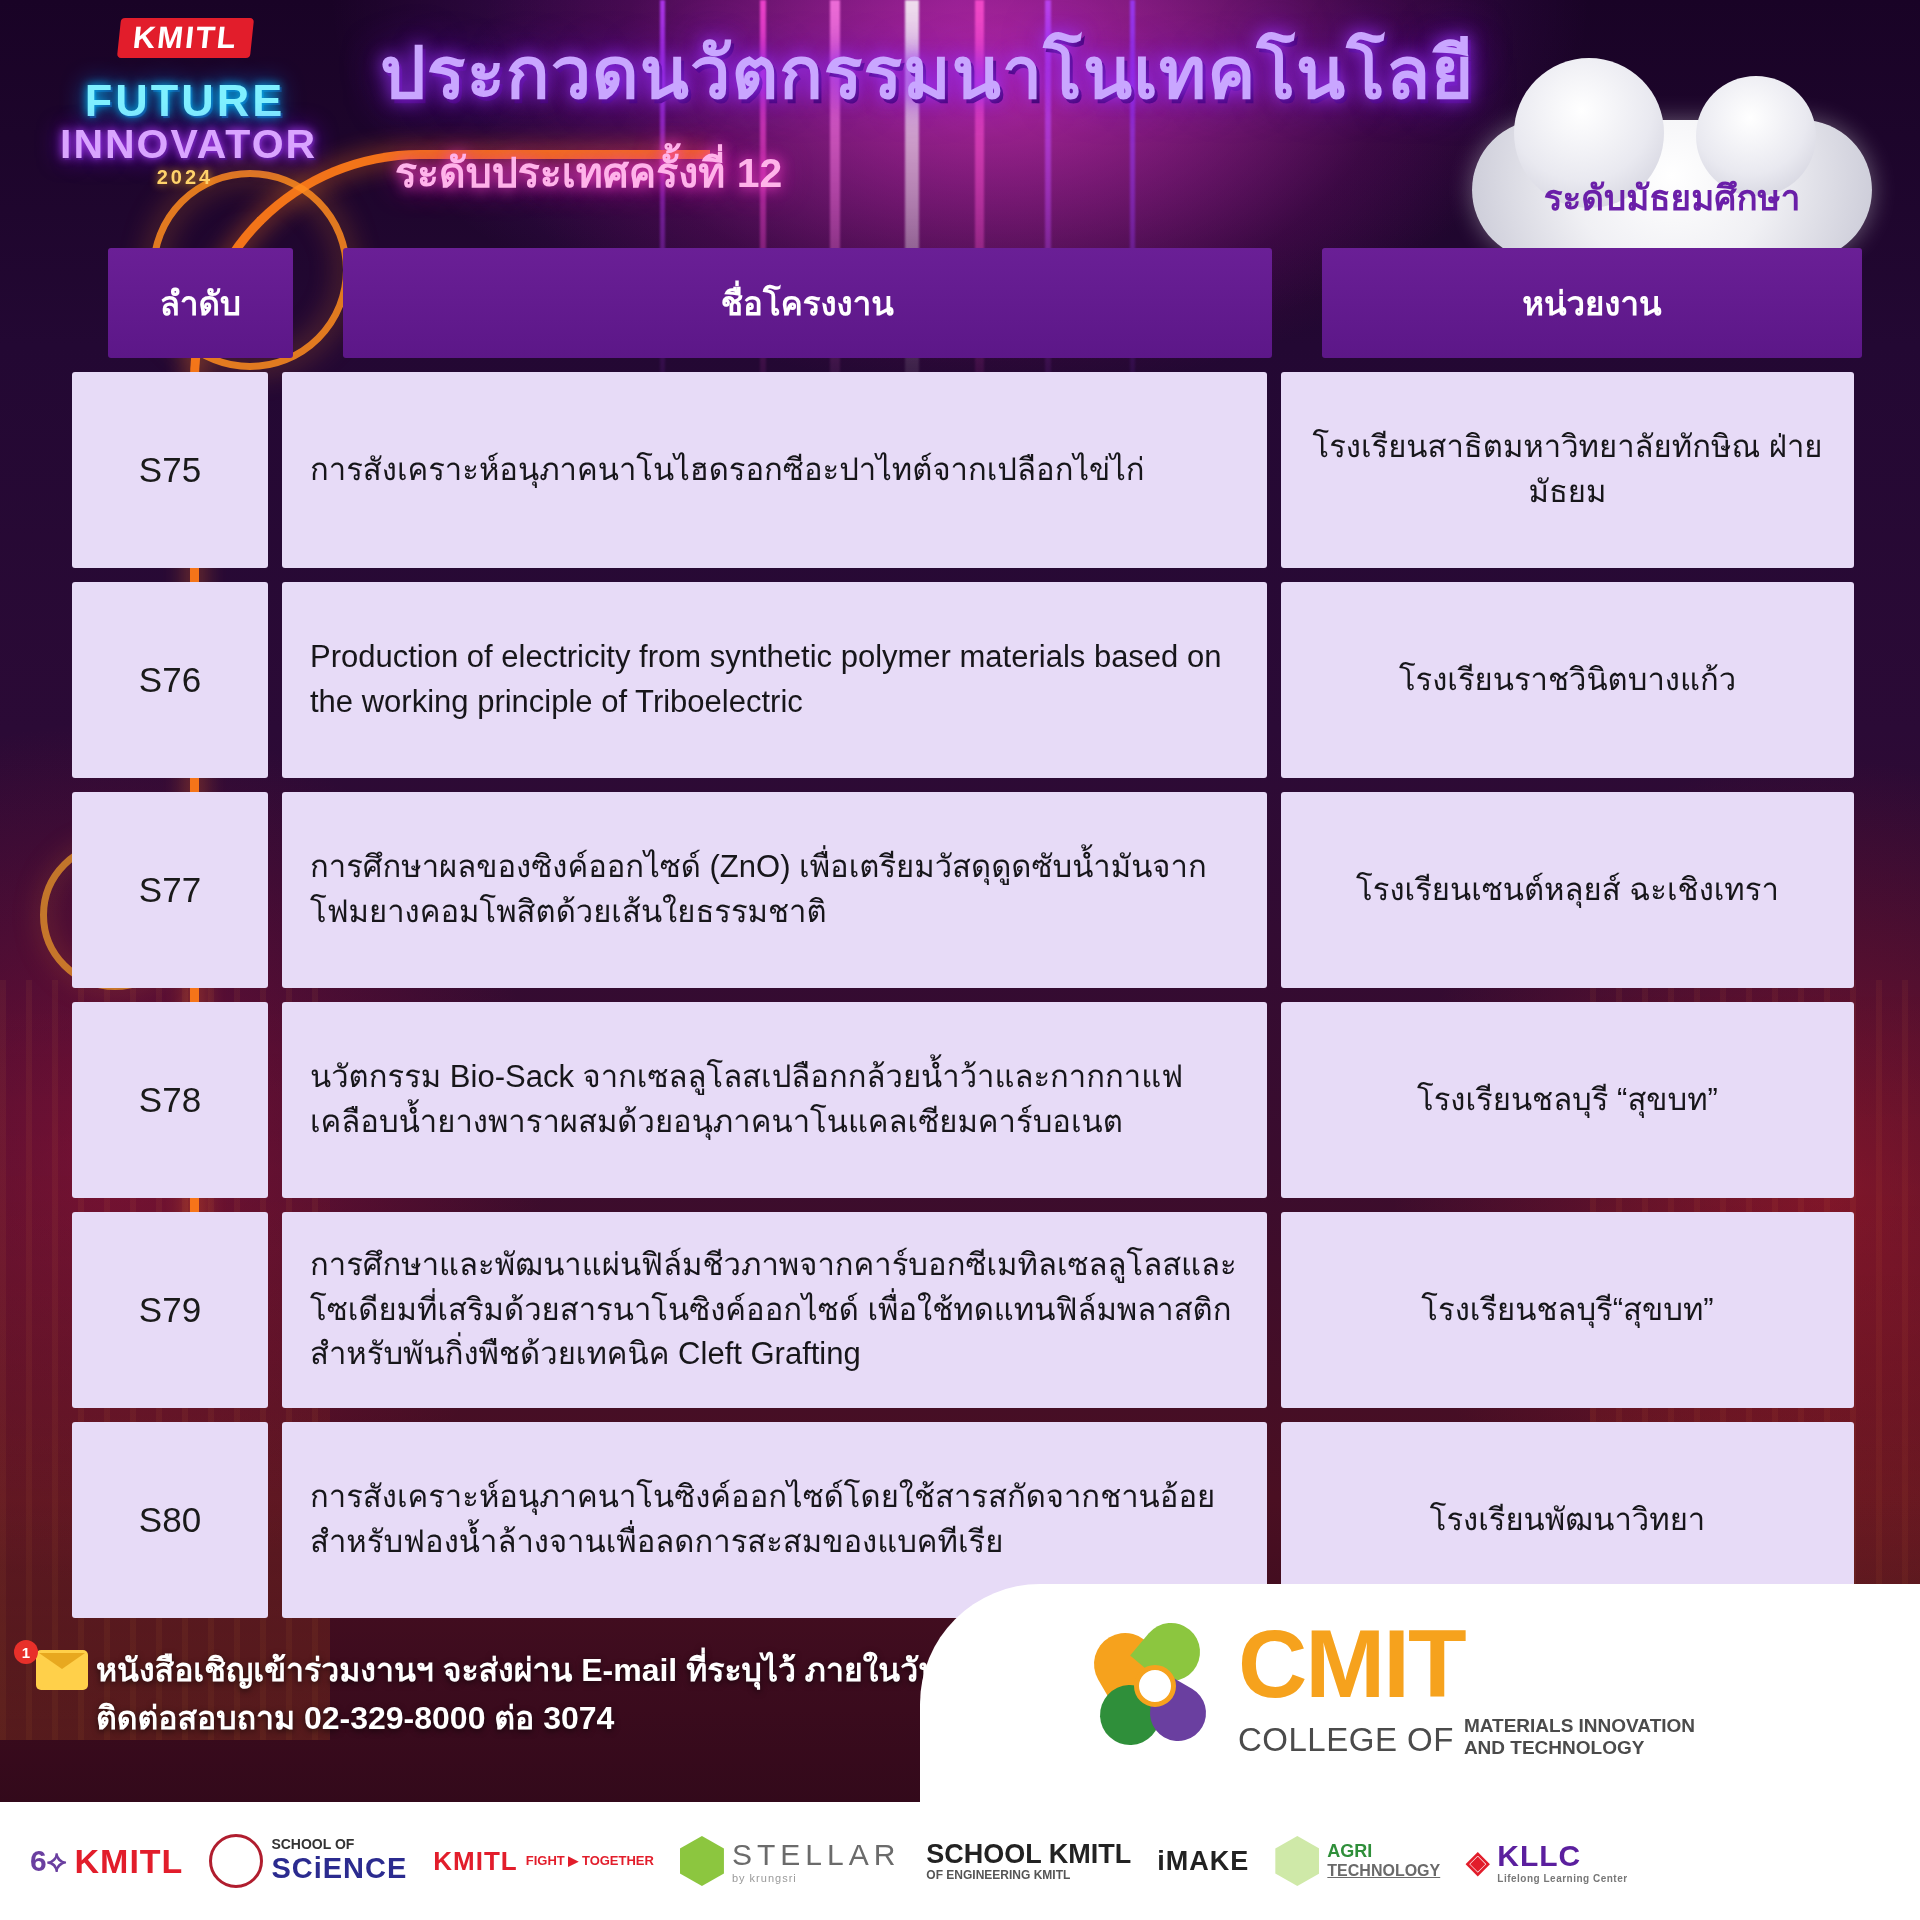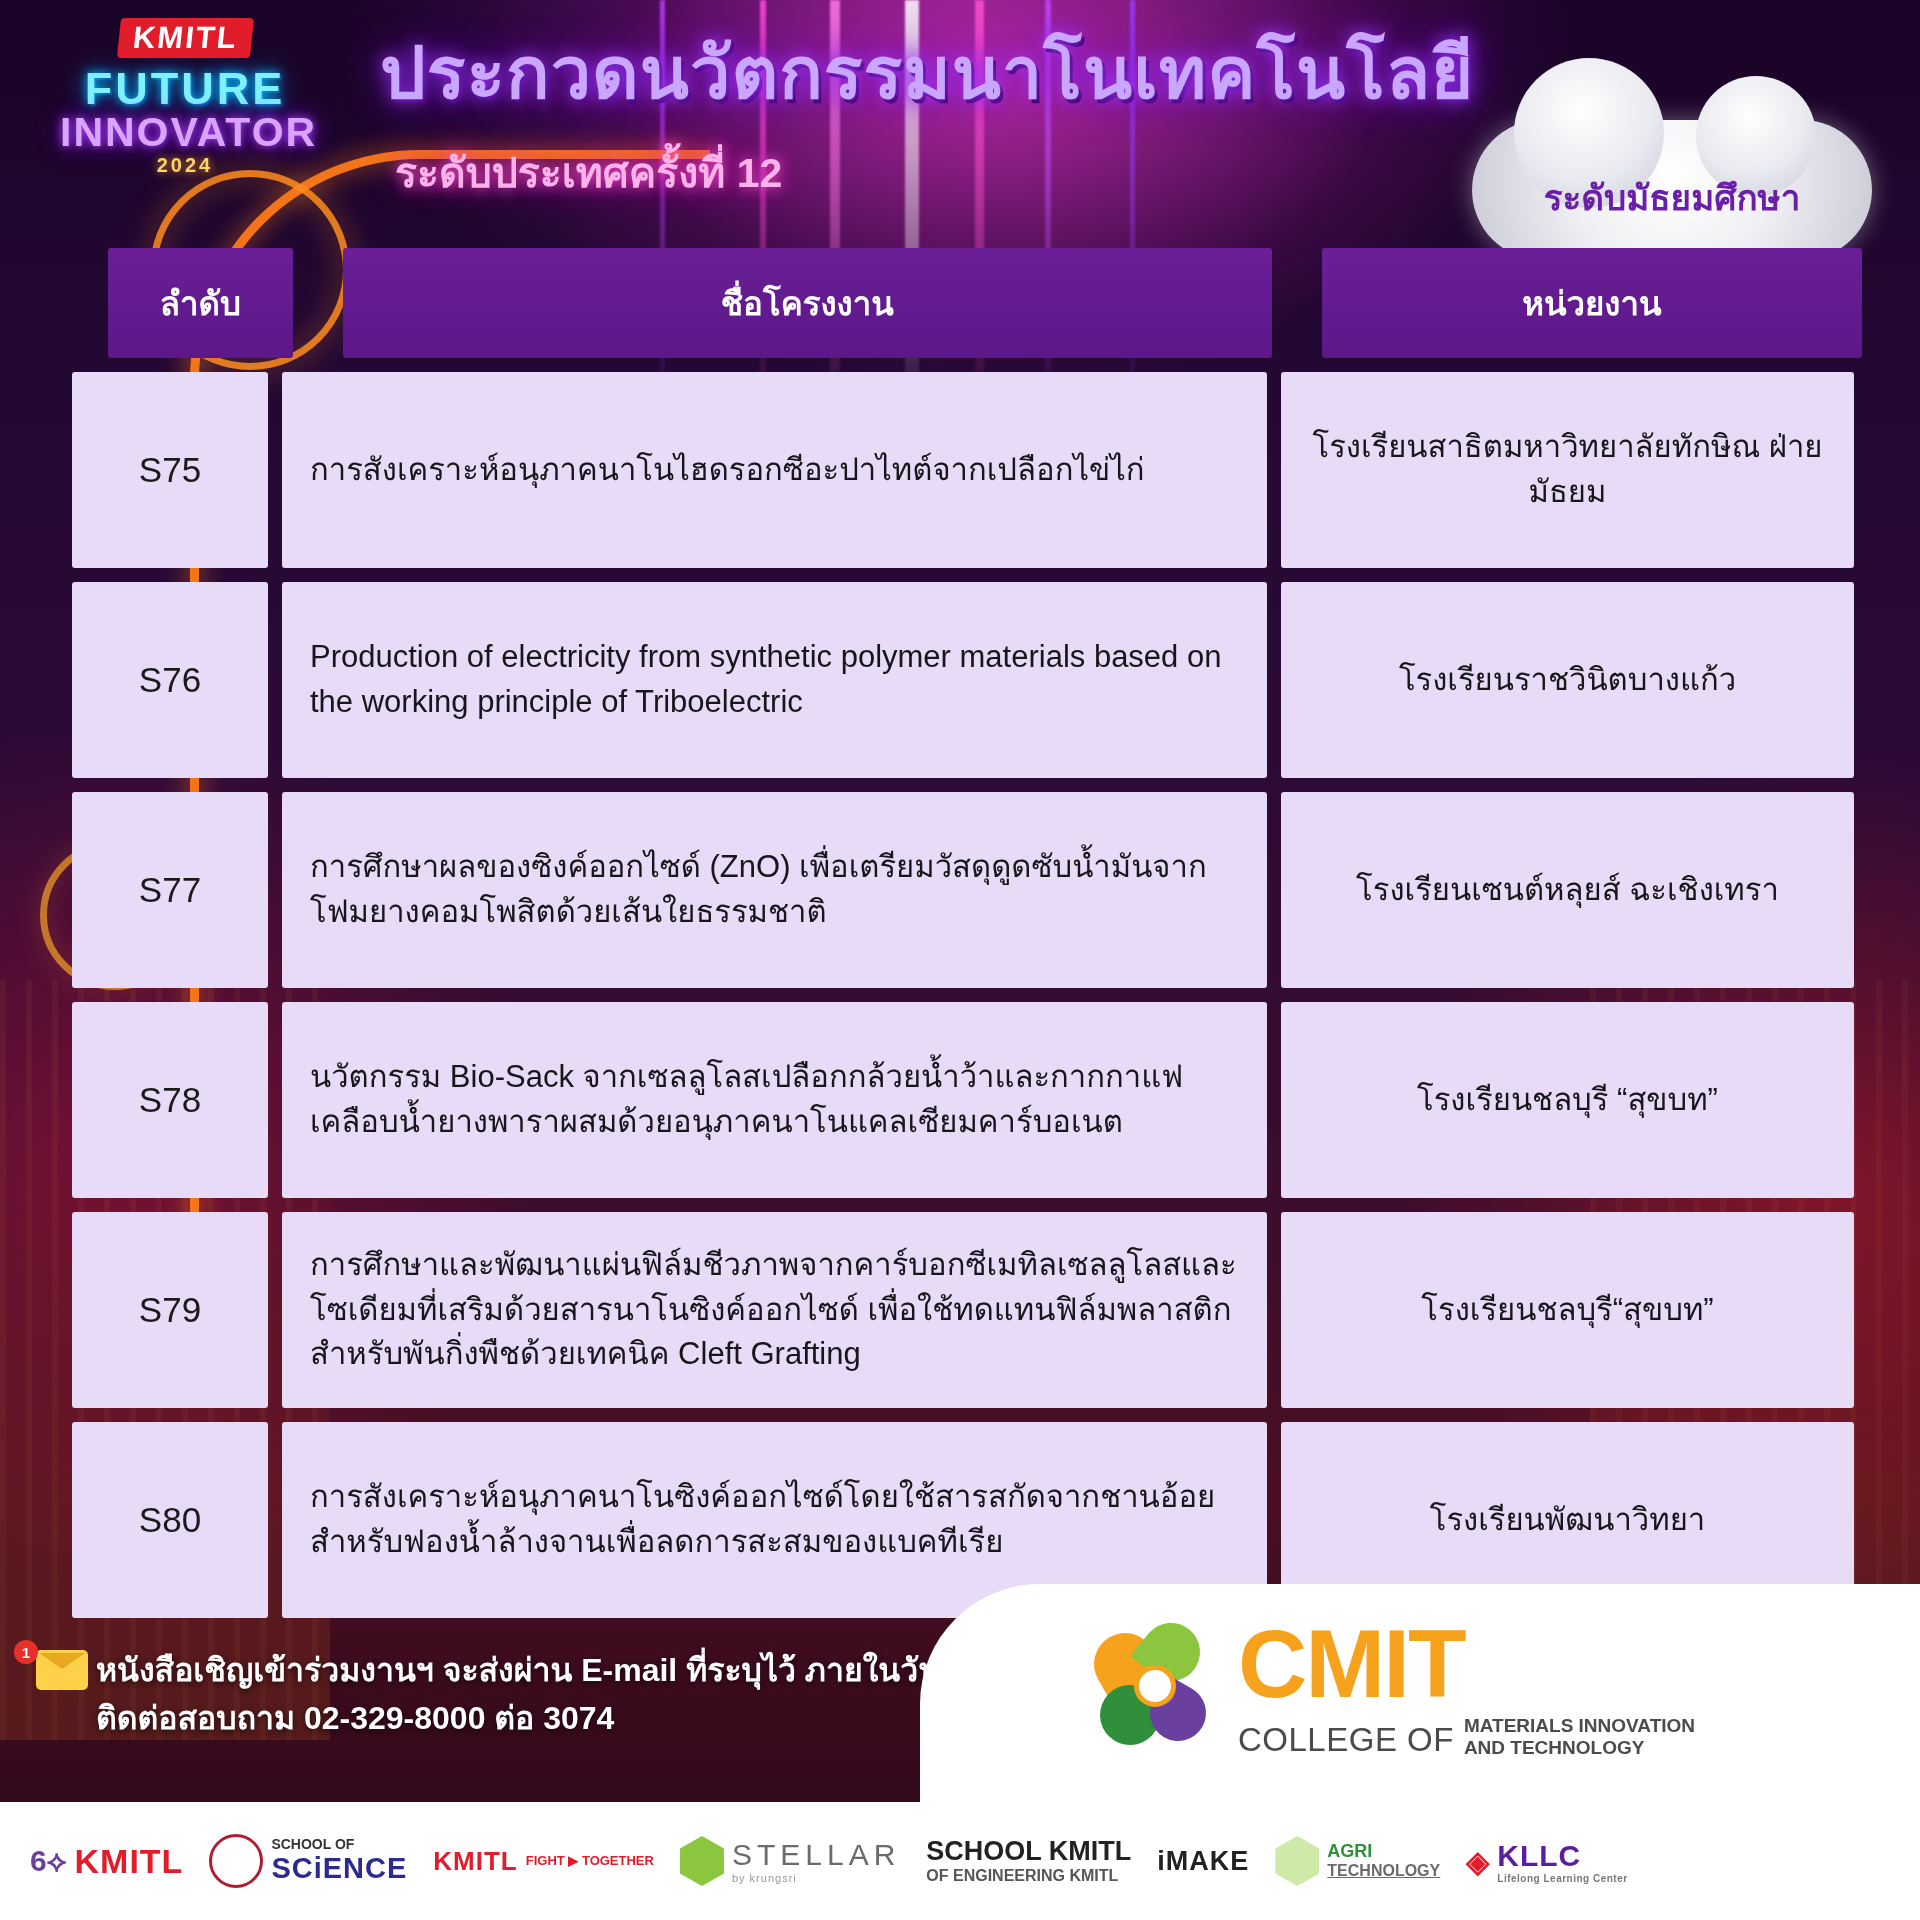--- a/index.html
+++ b/index.html
@@ -59,21 +59,21 @@
     text-align:center; color:#fff;
   }
   .logo-kmitl {
     display:inline-block; background:#e21d2b; color:#fff;
     font-weight:bold; font-size:31px; letter-spacing:2px;
     padding:2px 14px; border-radius:4px; transform: skewX(-6deg);
   }
   .logo-future {
     font-size:45px; font-weight:bold; letter-spacing:3px; line-height:1.0;
     color:#7ff0ff; text-shadow:0 0 10px #00c8ff, 0 0 24px #0088ff, 2px 2px 0 #1b2b6b;
-    margin-top:8px;
+    margin-top:20px;
   }
   .logo-innov {
     font-size:41px; font-weight:bold; letter-spacing:2px; line-height:1.05;
     color:#d9a4ff; text-shadow:0 0 10px #b94bff, 0 0 24px #7a00ff, 2px 2px 0 #2a0b4b;
   }
   .logo-year {
     font-size:20px; font-weight:bold; color:#ffd36b; letter-spacing:3px;
     text-shadow:0 0 8px rgba(255,180,40,.9);
   }
   .title-main {
@@ -367,21 +367,21 @@
       <span class="hex"></span>
       <span class="sp-stellar">
         <span>STELLAR</span>
         <small>by krungsri</small>
       </span>
     </div>
 
     <div class="sp">
       <span class="sp-eng">
         <b>SCHOOL KMITL</b>
-        <span style="display:block;font-size:16px;color:#555;">OF ENGINEERING KMITL</span>
+        <span style="display:block;font-size:12px;color:#555;">OF ENGINEERING KMITL</span>
       </span>
     </div>
 
     <div class="sp">
       <span class="sp-imake">iMAKE</span>
     </div>
 
     <div class="sp">
       <span class="hex" style="background:#cfe9a8;"></span>
       <span class="sp-agri">

